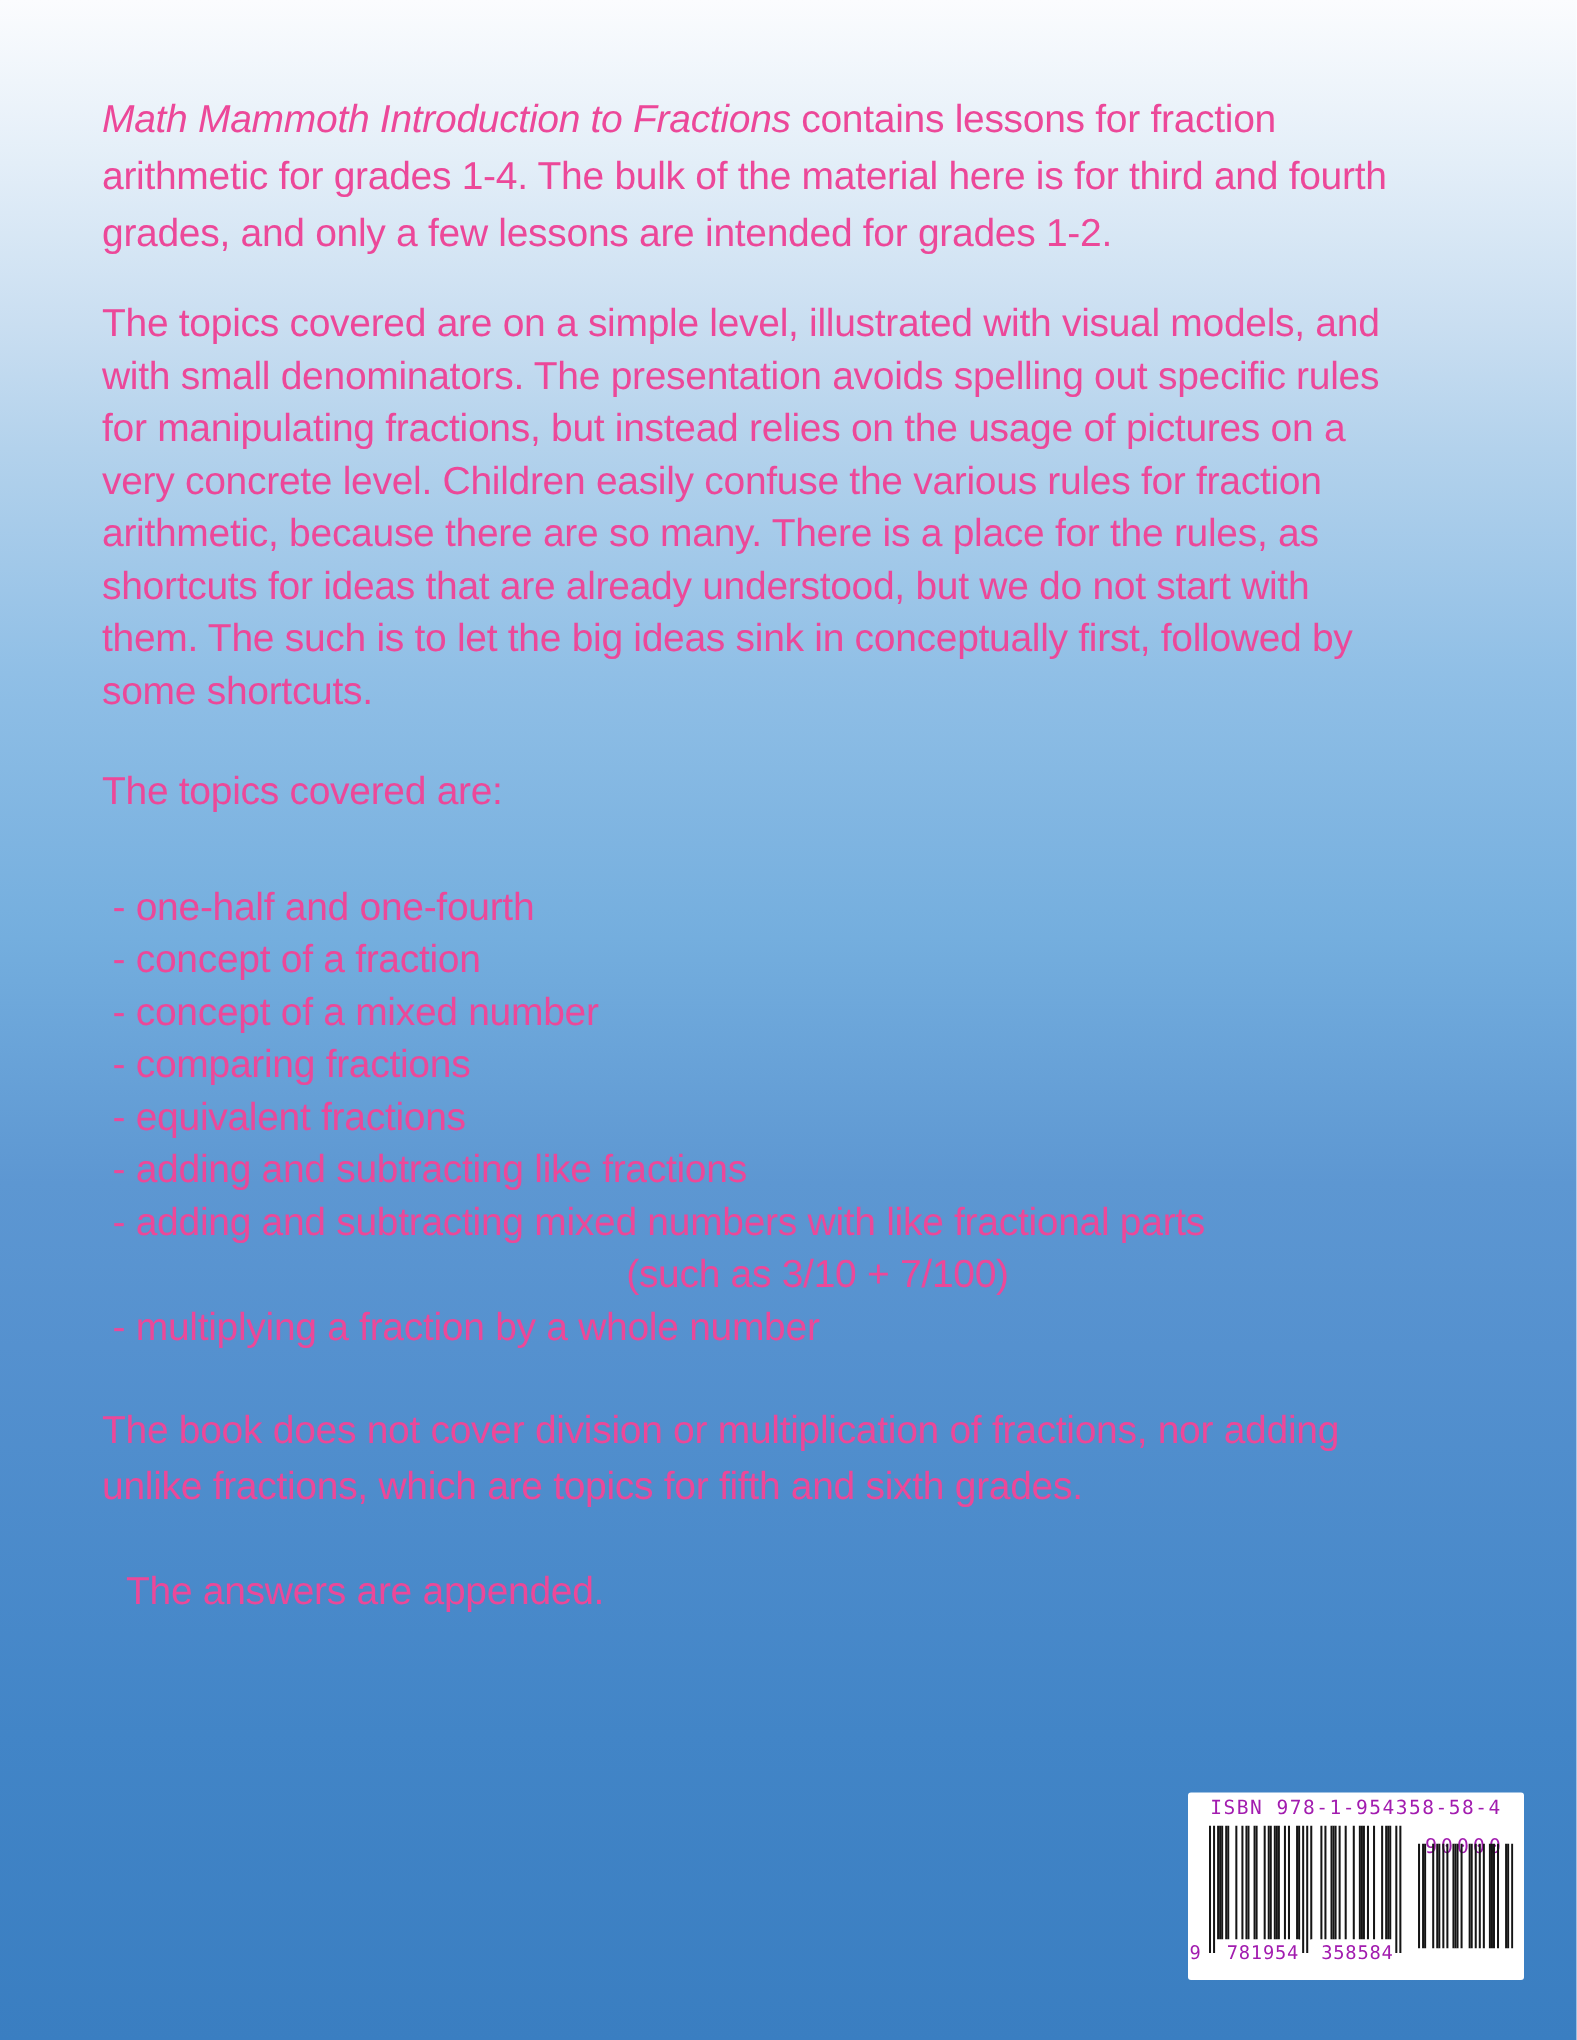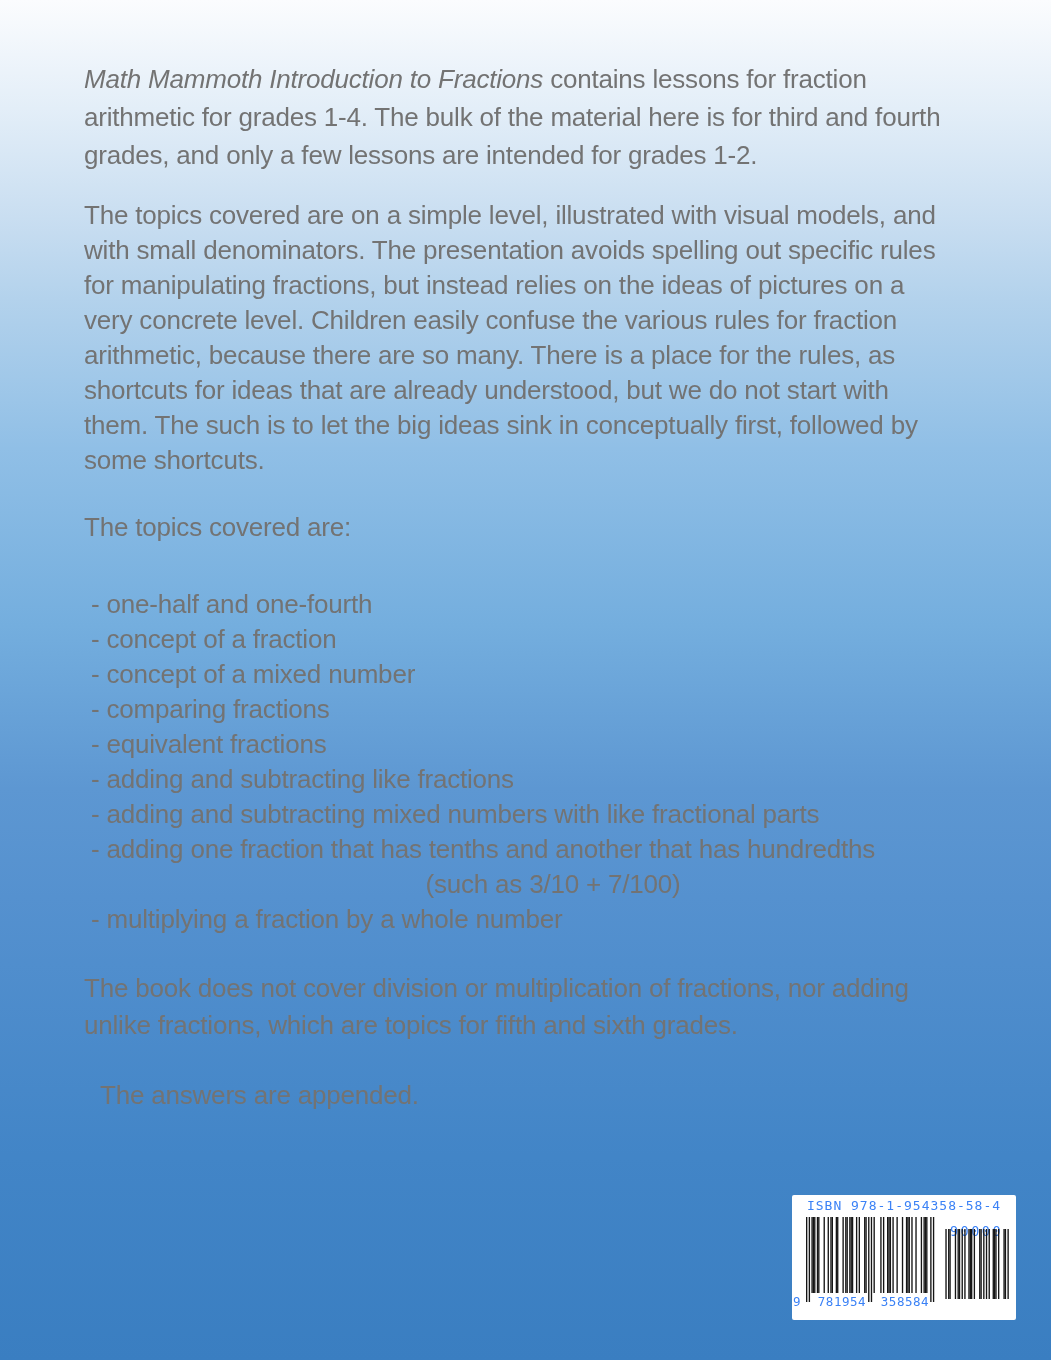--- a/index.html
+++ b/index.html
@@ -7,23 +7,23 @@
     width: 1051px; height: 1360px;
     overflow: hidden;
     font-family: "Liberation Sans", "DejaVu Sans", sans-serif;
     background: linear-gradient(180deg,
       #fbfcfe 0%, #e3eef8 8%, #c9def1 16%, #b3d2ec 22%,
       #90bfe6 33%, #74aede 46%, #5d97d2 58%, #5591cf 66%,
       #4285c7 85%, #3a7ec1 100%);
   }
   .cover { position: relative; width: 1051px; height: 1360px; }
   .content {
-    position: absolute; top: 0; left: 16px; right: 0;
+    position: absolute; top: 0; left: 0; right: 0;
     padding: 60px 49px 0 68px;
-    color: #737373;
+    color: #ec4899;
     font-size: 26px;
     letter-spacing: -0.2px;
     line-height: 35px;
   }
   .para { margin: 0; }
   .p1 { line-height: 38px; margin-bottom: 24px; }
   .p1 em { font-style: italic; }
   .p2 { margin-bottom: 32px; }
   .line { display: block; white-space: pre; }
   .topics-heading { margin: 0 0 42px 0; }
@@ -32,21 +32,21 @@
   .closing { line-height: 37px; margin-bottom: 34px; }
   .answers { margin: 16px; }
 
   
   .barcode-box {
     position: absolute;
     left: 792px; top: 1195px;
     width: 224px; height: 125px;
     background: #ffffff;
     border-radius: 2px;
-    color: #3b82f6;
+    color: #a21caf;
     font-family: "DejaVu Sans Mono", monospace;
   }
   .isbn-label {
     position: absolute; top: 3px; left: 0; right: 0;
     text-align: center;
     font-size: 13px; letter-spacing: 1px;
     white-space: nowrap;
   }
   .supp-label {
     position: absolute; top: 28px; left: 152px; width: 65px;
@@ -72,39 +72,38 @@
 
     <p class="para p1">
       <span class="line"><em>Math Mammoth Introduction to Fractions</em><span> contains lessons for fraction</span></span>
       <span class="line">arithmetic for grades 1-4. The bulk of the material here is for third and fourth</span>
       <span class="line">grades, and only a few lessons are intended for grades 1-2.</span>
     </p>
 
     <p class="para p2">
       <span class="line">The topics covered are on a simple level, illustrated with visual models, and</span>
       <span class="line">with small denominators. The presentation avoids spelling out specific rules</span>
-      <span class="line">for manipulating fractions, but instead relies on the ideas of pictures on a</span>
+      <span class="line">for manipulating fractions, but instead relies on the usage of pictures on a</span>
       <span class="line">very concrete level. Children easily confuse the various rules for fraction</span>
       <span class="line">arithmetic, because there are so many. There is a place for the rules, as</span>
       <span class="line">shortcuts for ideas that are already understood, but we do not start with</span>
       <span class="line">them. The such is to let the big ideas sink in conceptually first, followed by</span>
       <span class="line">some shortcuts.</span>
     </p>
 
     <p class="para topics-heading">The topics covered are:</p>
 
     <div class="topics">
       <span class="line">- one-half and one-fourth</span>
       <span class="line">- concept of a fraction</span>
       <span class="line">- concept of a mixed number</span>
       <span class="line">- comparing fractions</span>
       <span class="line">- equivalent fractions</span>
       <span class="line">- adding and subtracting like fractions</span>
       <span class="line">- adding and subtracting mixed numbers with like fractional parts</span>
-      <span class="line">- adding one fraction that has tenths and another that has hundredths</span>
       <span class="line cont">(such as 3/10 + 7/100)</span>
       <span class="line">- multiplying a fraction by a whole number</span>
     </div>
 
     <p class="para closing">
       <span class="line">The book does not cover division or multiplication of fractions, nor adding</span>
       <span class="line">unlike fractions, which are topics for fifth and sixth grades.</span>
     </p>
 
     <p class="para answers">The answers are appended.</p>

